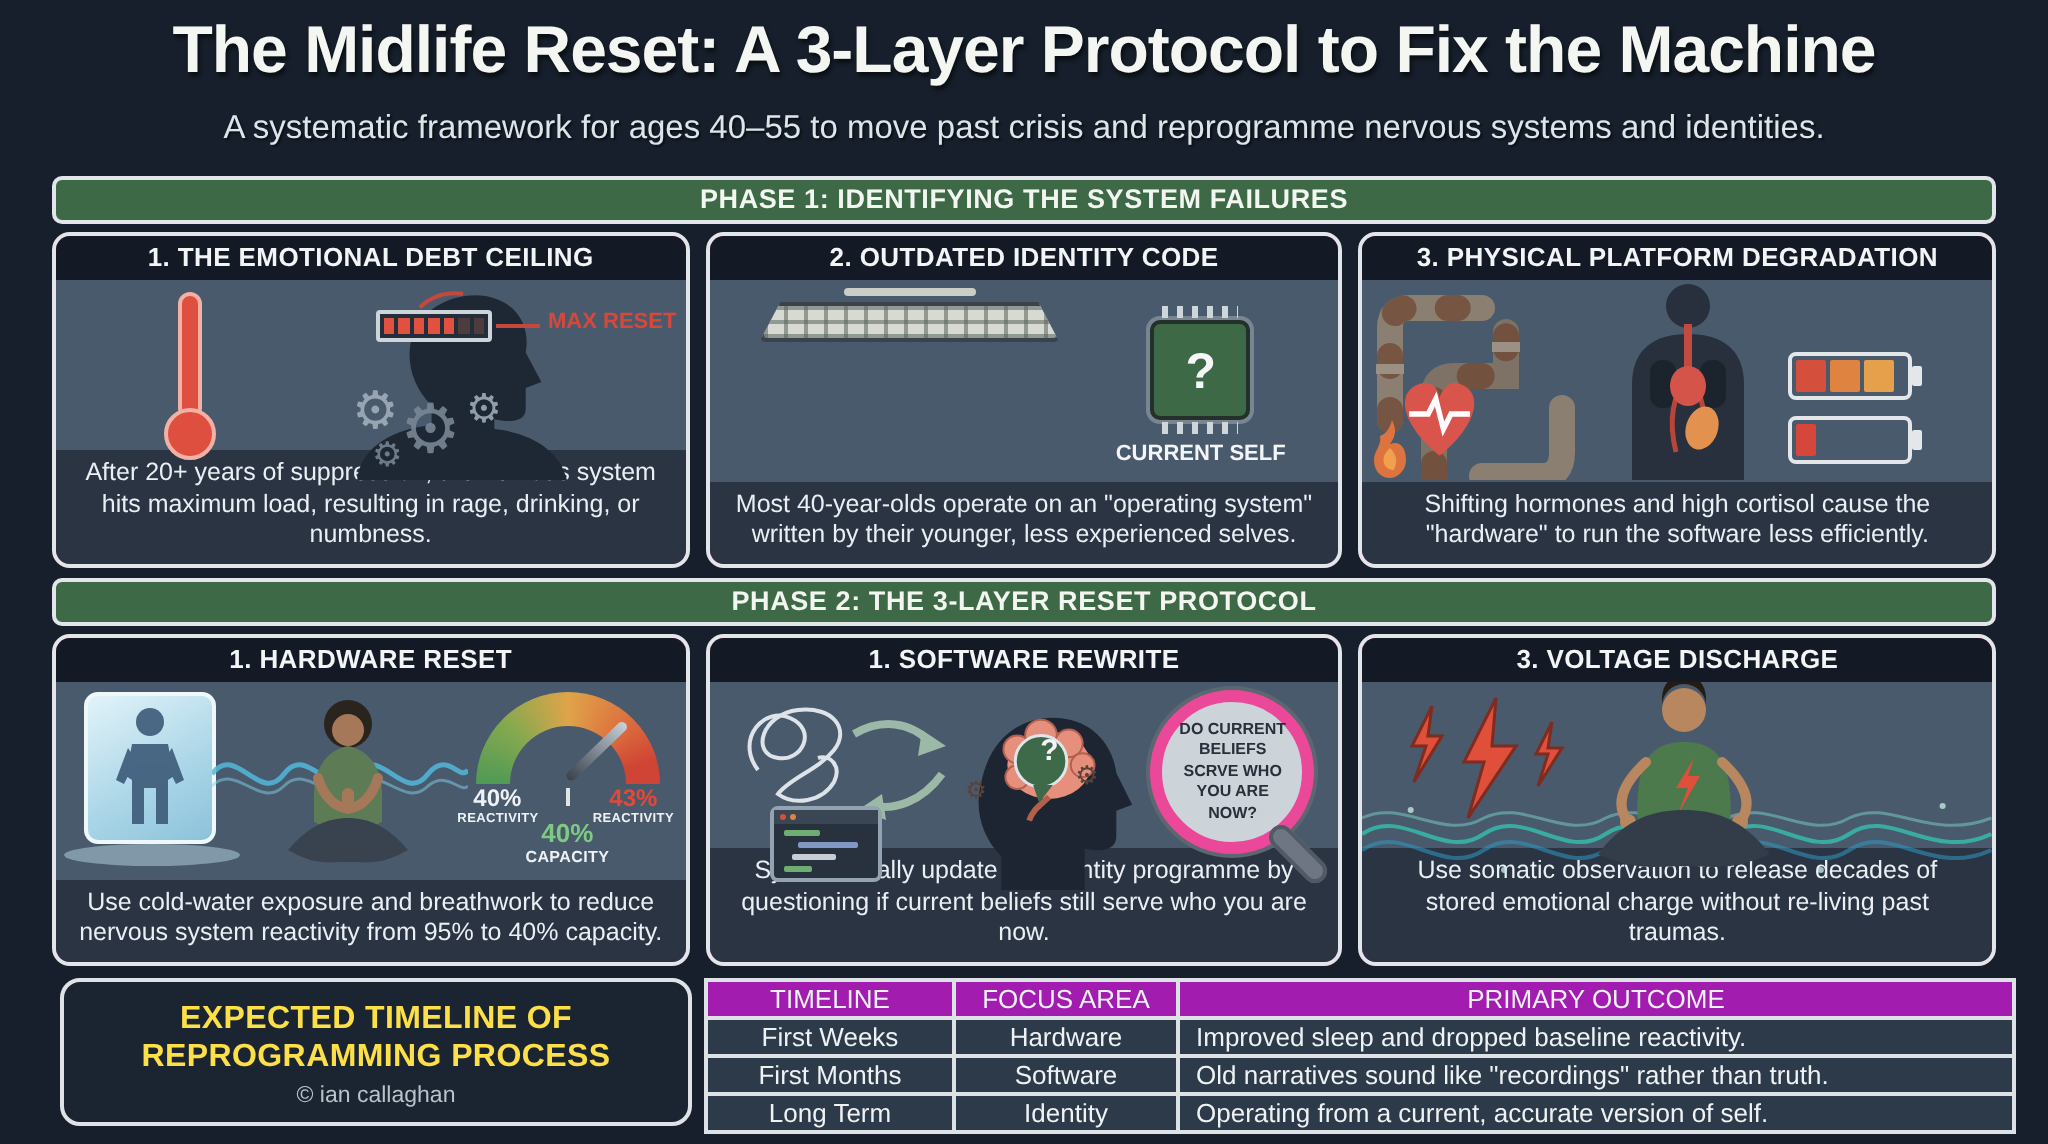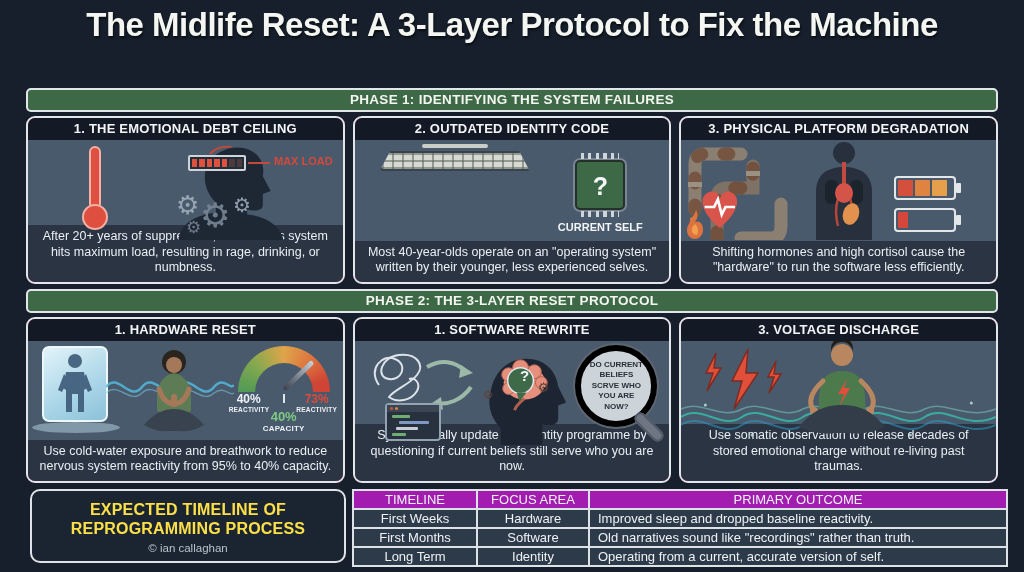--- a/index.html
+++ b/index.html
@@ -90,21 +90,21 @@
   .g-sub{font-size:6.5px;font-weight:bold;display:block;letter-spacing:.2px;}
   .g-right .g-val{color:#e04a39;} .g-center .g-val{color:#7fca83;font-size:13px;}
   .g-center .g-sub{font-size:8px;}
 
   
   .codewin{position:absolute;left:30px;top:62px;width:56px;height:38px;background:#28323f;border:2px solid #93a3b2;border-radius:4px;}
   .codewin .bar{height:7px;background:#3a4654;}
   .codewin .dot{position:absolute;top:2px;width:3px;height:3px;border-radius:50%;}
   .codewin .ln{height:3px;margin:3px 5px 0;border-radius:1px;}
   .bubble-q{position:absolute;left:159px;top:26px;width:22px;text-align:center;font-size:15px;font-weight:bold;color:#f4f6f8;}
-  .mag{position:absolute;right:12px;top:4px;width:82px;height:82px;border-radius:50%;border:6px solid #000000;
+  .mag{position:absolute;right:12px;top:4px;width:82px;height:82px;border-radius:50%;border:6px solid #ec4899;
         background:#ccd3d9;box-shadow:0 0 0 2px #5e6771;}
   .mag-text{position:absolute;inset:0;display:flex;align-items:center;justify-content:center;text-align:center;
         font-size:8px;font-weight:bold;color:#28313a;padding:8px;line-height:1.3;}
   .mag-handle{position:absolute;right:2px;top:80px;width:36px;height:12px;background:#6d7682;border-radius:6px;
         transform:rotate(45deg);box-shadow:inset 0 0 0 2px #515a64;}
 
   
   #footer-box{position:absolute;left:30px;top:489px;width:316px;height:74px;border:2px solid #dfe3e7;
         border-radius:10px;background:#1b2532;text-align:center;padding-top:10px;}
   #footer-box .bt{width:236px;margin:0 auto;font-size:16px;font-weight:bold;line-height:1.18;color:#fde047;letter-spacing:.2px;}
@@ -115,20 +115,21 @@
   #timeline-table td{background:#2d3a49;text-align:center;}
   #timeline-table td.out{text-align:left;}
   #timeline-table col.c1{width:124px;} #timeline-table col.c2{width:112px;}
 </style>
 </head>
 <body>
 
 <div id="page">
 
   <div id="title">The Midlife Reset: A 3-Layer Protocol to Fix the Machine</div>
+  <div id="subtitle">A systematic framework for ages 40–55 to move past crisis and reprogramme nervous systems and identities.</div>
 
   <div id="phase1" class="phase">
     <div class="phase-bar">PHASE 1: IDENTIFYING THE SYSTEM FAILURES</div>
     <div class="panel-row">
 
       <div class="panel">
         <div class="panel-head">1. THE EMOTIONAL DEBT CEILING</div>
         <div class="panel-art">
           <div class="thermo">
             <div class="stem"></div>
@@ -145,21 +146,21 @@
           <div class="loadbar">
             <div></div>
               <div></div>
               <div></div>
               <div></div>
               <div></div>
               <div class="off"></div>
               <div class="off"></div>
           </div>
           <div class="maxline"></div>
-          <div class="maxlabel">MAX LOAD</div>
+          <div class="maxlabel">MAX RESET</div>
         </div>
         <div class="panel-cap">After 20+ years of suppression, the nervous system hits maximum load, resulting in rage, drinking, or numbness.</div>
       </div>
 
       <div class="panel">
         <div class="panel-head">2. OUTDATED IDENTITY CODE</div>
         <div class="panel-art">
           <div class="monitor">
             <div class="mon-base"></div>
             <div class="keyboard"></div>
@@ -261,21 +262,21 @@
               <div class="gauge-arc"></div>
               <div class="gauge-hole"></div>
               <div class="needle"></div>
             </div>
             <div class="tick"></div>
             <div class="g-left">
               <span class="g-val">40%</span>
               <span class="g-sub">REACTIVITY</span>
             </div>
             <div class="g-right">
-              <span class="g-val">73%</span>
+              <span class="g-val">43%</span>
               <span class="g-sub">REACTIVITY</span>
             </div>
             <div class="g-center">
               <span class="g-val">40%</span>
               <span class="g-sub">CAPACITY</span>
             </div>
           </div>
         </div>
         <div class="panel-cap">Use cold-water exposure and breathwork to reduce nervous system reactivity from 95% to 40% capacity.</div>
       </div>

